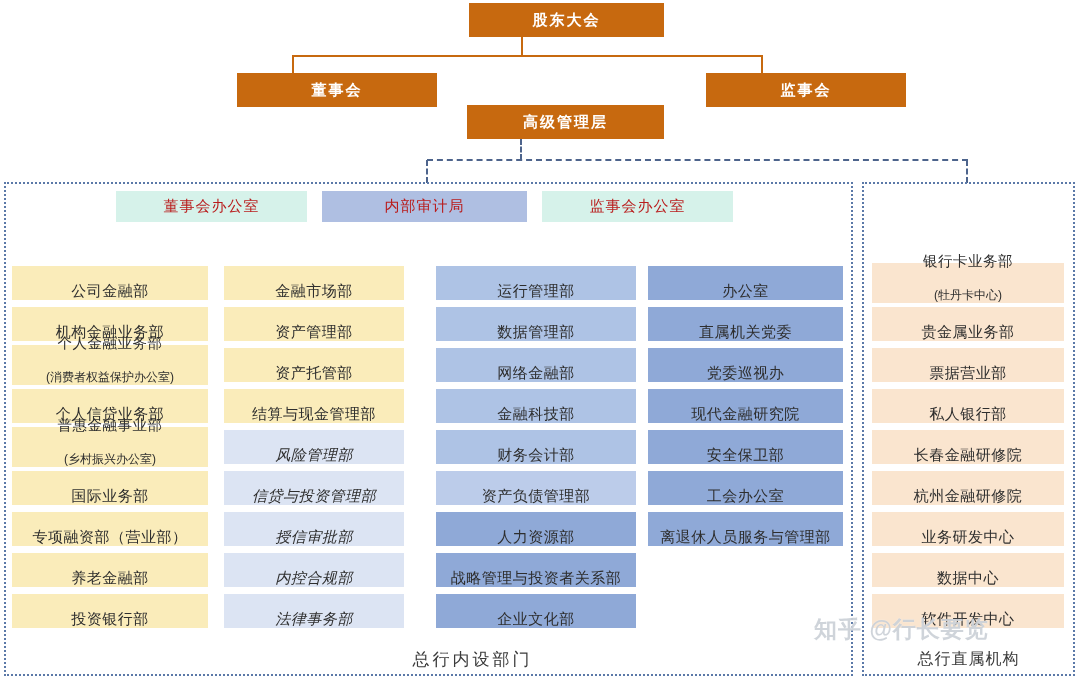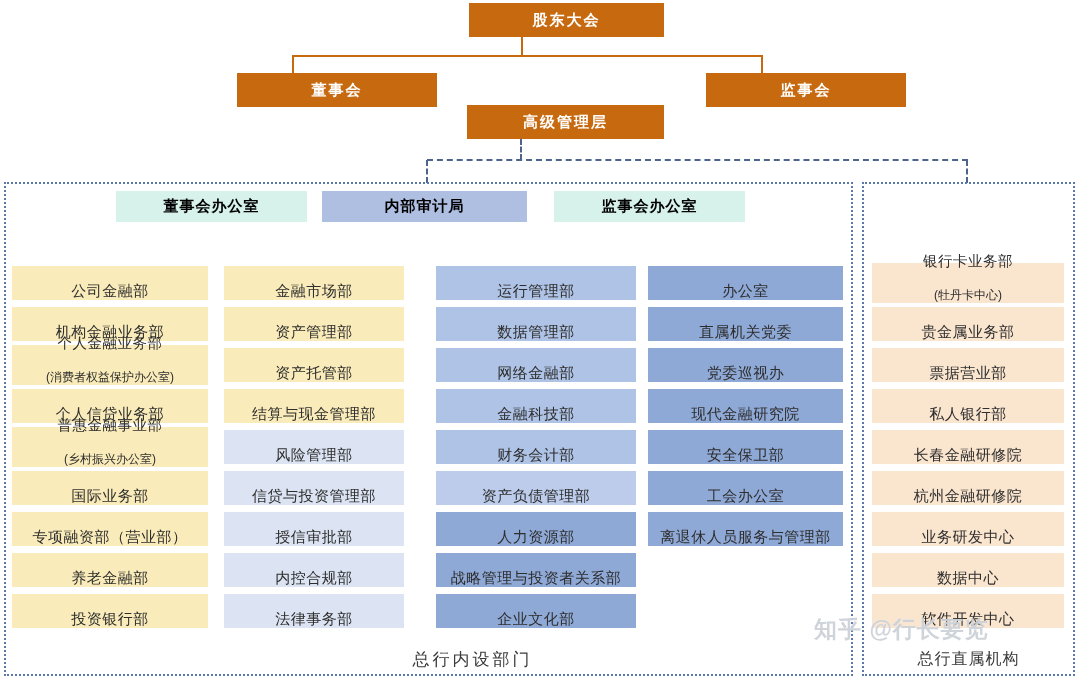--- a/index.html
+++ b/index.html
@@ -28,41 +28,41 @@
   .d-h1{left:427px;top:159px;width:541px;border-top:2px dashed #4d648c;}
   .d-v2{left:426px;top:160px;height:23px;border-left:2px dashed #4d648c;}
   .d-v3{left:966px;top:160px;height:23px;border-left:2px dashed #4d648c;}
   
   .zone{position:absolute;border:2px dotted #5b79a8;box-sizing:border-box;background:transparent;}
   .zone-internal{left:4px;top:182px;width:849px;height:494px;}
   .zone-direct{left:862px;top:182px;width:213px;height:494px;}
   
   .office{
     position:absolute;height:31px;display:flex;align-items:center;justify-content:center;
-    font-size:15px;color:#000000;letter-spacing:1px;font-weight:700;
+    font-size:15px;color:#b91c1c;letter-spacing:1px;font-weight:400;
   }
   .off-1{left:116px;top:191px;width:191px;}
   .off-2{left:322px;top:191px;width:205px;}
-  .off-3{left:554px;top:191px;width:191px;}
+  .off-3{left:542px;top:191px;width:191px;}
   
   .col{position:absolute;top:262px;display:grid;grid-template-rows:repeat(9,41px);}
   .col-1{left:12px;width:196px;}
   .col-2{left:224px;width:180px;}
   .col-3{left:436px;width:200px;}
   .col-4{left:648px;width:195px;}
   .col-direct{left:872px;width:192px;}
   .dept{
     align-self:center;height:34px;display:flex;flex-direction:column;align-items:center;justify-content:flex-end;
     font-size:15px;color:#2e2e2e;letter-spacing:0.5px;line-height:1.12;text-align:center;font-weight:500;
   }
   .dept.tall{height:40px;font-size:14.5px;gap:20px;}
   .dept .sub{font-size:12px;letter-spacing:0;}
   
   .c-yellow{background:#FAECBA;}
-  .c-lavender{background:#DCE4F3;}
+  .c-lavender{background:#DCE4F3;font-style:italic;}
   .c-blue-light{background:#AEC3E5;}
   .c-blue-lighter{background:#BCCCEA;}
   .c-blue-dark{background:#8FA9D7;}
   .c-teal{background:#D6F2EA;}
   .c-blue-mid{background:#AFBFE2;}
   .c-peach{background:#FAE5CF;}
   
   .caption{position:absolute;color:#3a3a3a;font-weight:500;font-family:Liberation Mono, monospace;}
   .caption-internal{left:4px;top:648px;width:849px;text-align:center;padding-left:88px;box-sizing:border-box;font-size:17px;letter-spacing:3px;}
   .caption-direct{left:862px;top:649px;width:213px;text-align:center;font-size:16px;letter-spacing:1px;}

